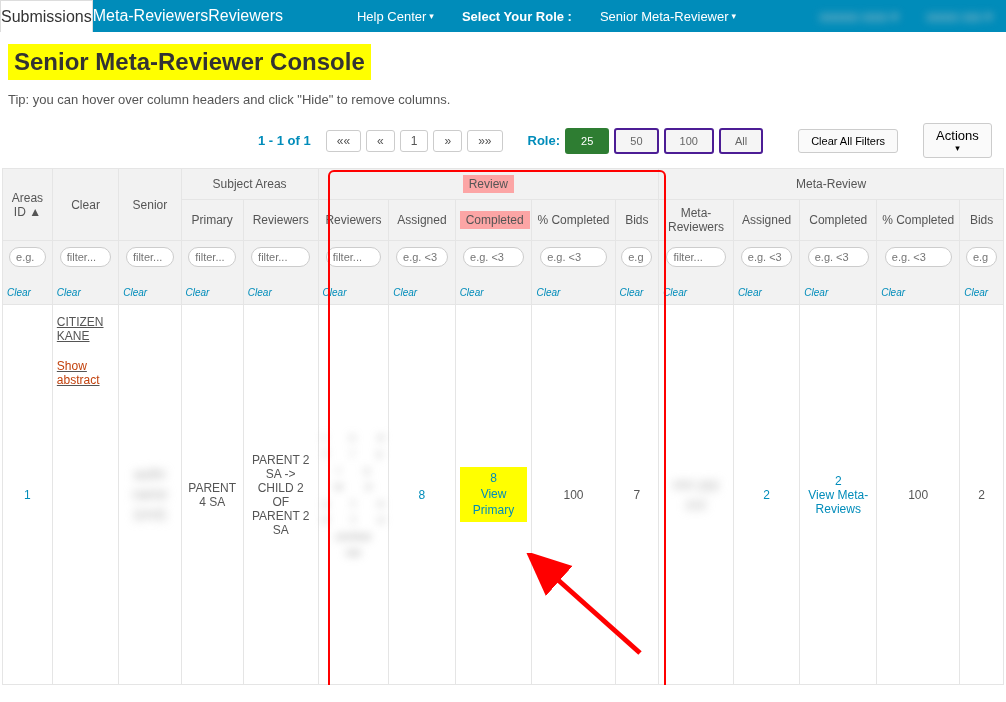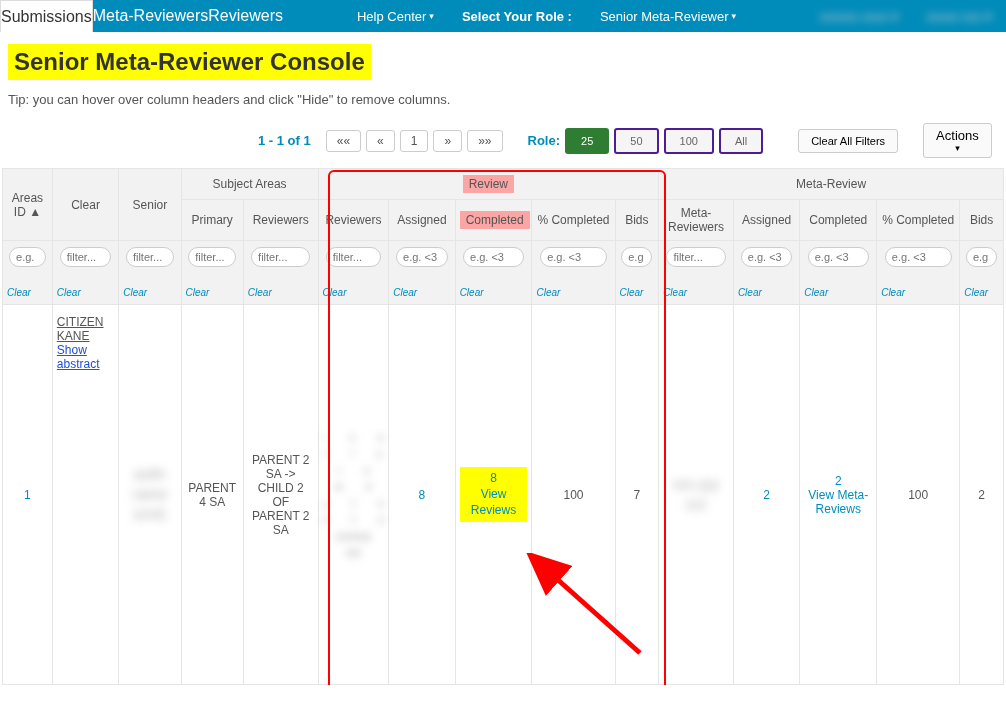--- a/index.html
+++ b/index.html
@@ -175,26 +175,26 @@
   }
   .titlecell {
     text-align: left !important;
     vertical-align: top !important;
     padding-top: 10px !important;
     color: #333;
     font-weight: bold;
     text-decoration: underline;
   }
   .showabs {
-    color: #1d4ed8;
+    color: #c2410c;
     font-weight: normal;
     font-size: 12px;
     cursor: pointer;
     display: block;
-    margin-top: 0;
+    margin-top: 16px;
   }
   .blurblock {
     filter: blur(4px);
     color: #999;
     font-size: 11px;
     line-height: 1.5;
     text-align: center;
   }
   .blurblock2 {
     filter: blur(5px);
@@ -349,21 +349,21 @@
           </td>
     <td>PARENT 4 SA</td>
     <td>PARENT 2 SA -&gt; CHILD 2 OF PARENT 2 SA</td>
     <td>
             <div class="blurblock" style="white-space:pre-wrap;word-spacing:20px">r x e t / y r u w e y t o e t u unclear oar</div>
           </td>
     <td><span class="linkish">8</span></td>
     <td>
       <div class="viewbox">
         <span>8</span><br>
-        <span>View Reviews</span>
+        <span>View Primary</span>
       </div>
     </td>
     <td>100</td>
     <td>7</td>
     <td>
             <div class="blurblock2">xxx yyy zzz</div>
           </td>
     <td><span class="linkish">2</span></td>
     <td>
       <span class="linkish">

